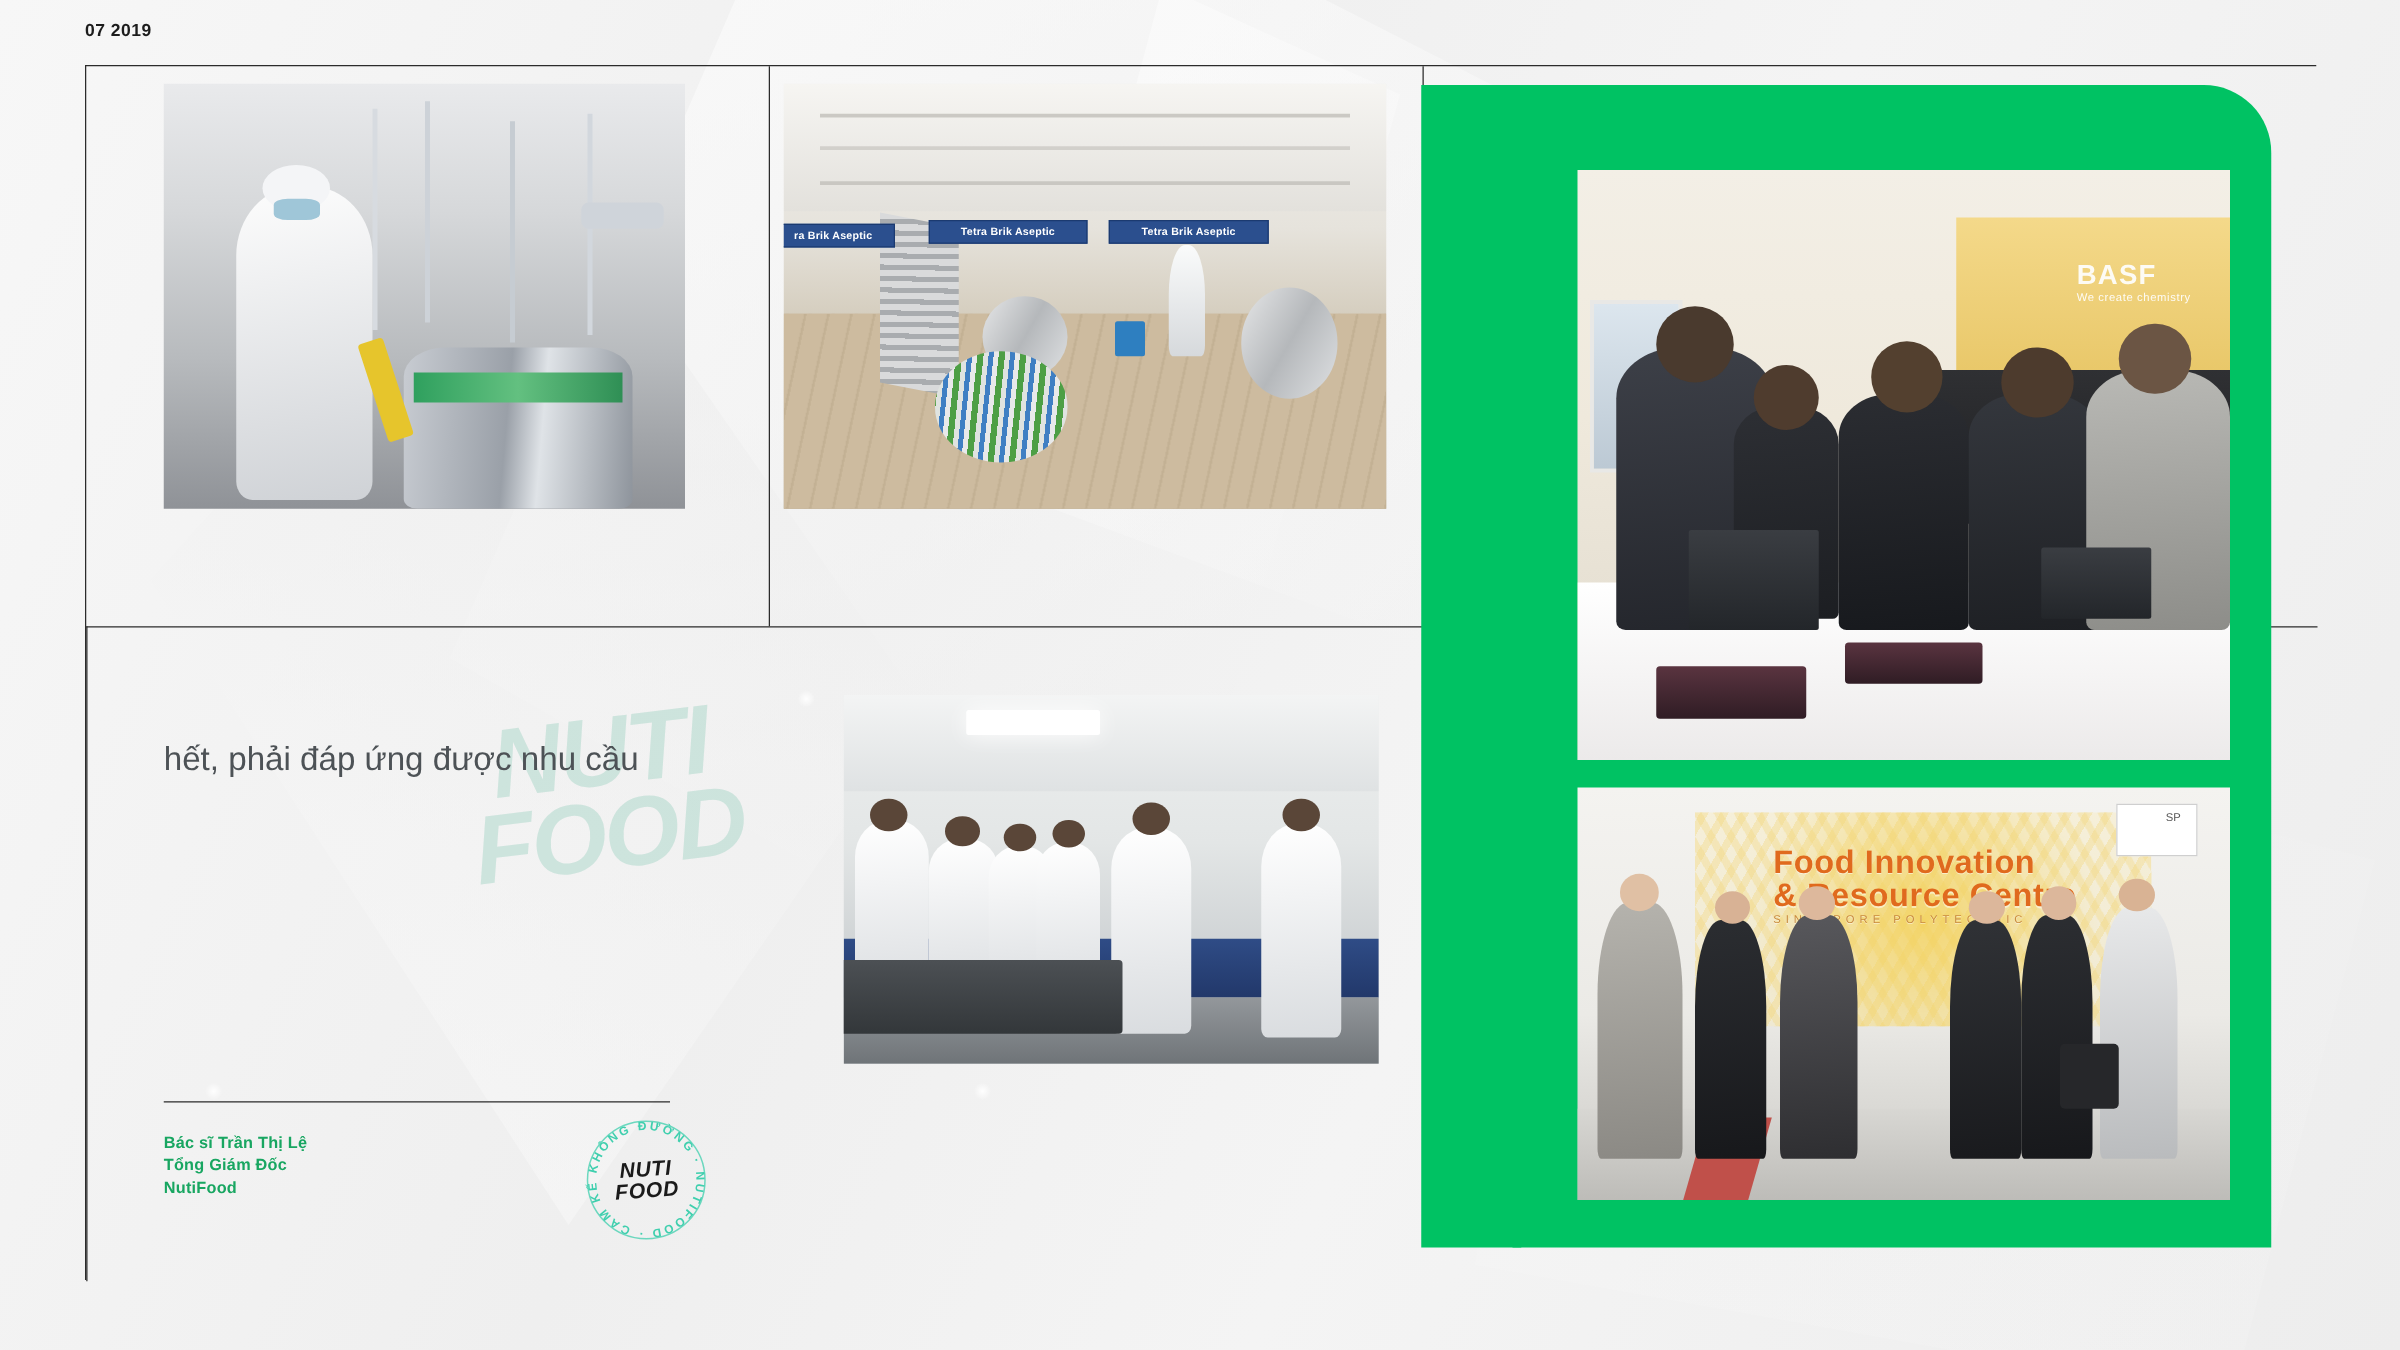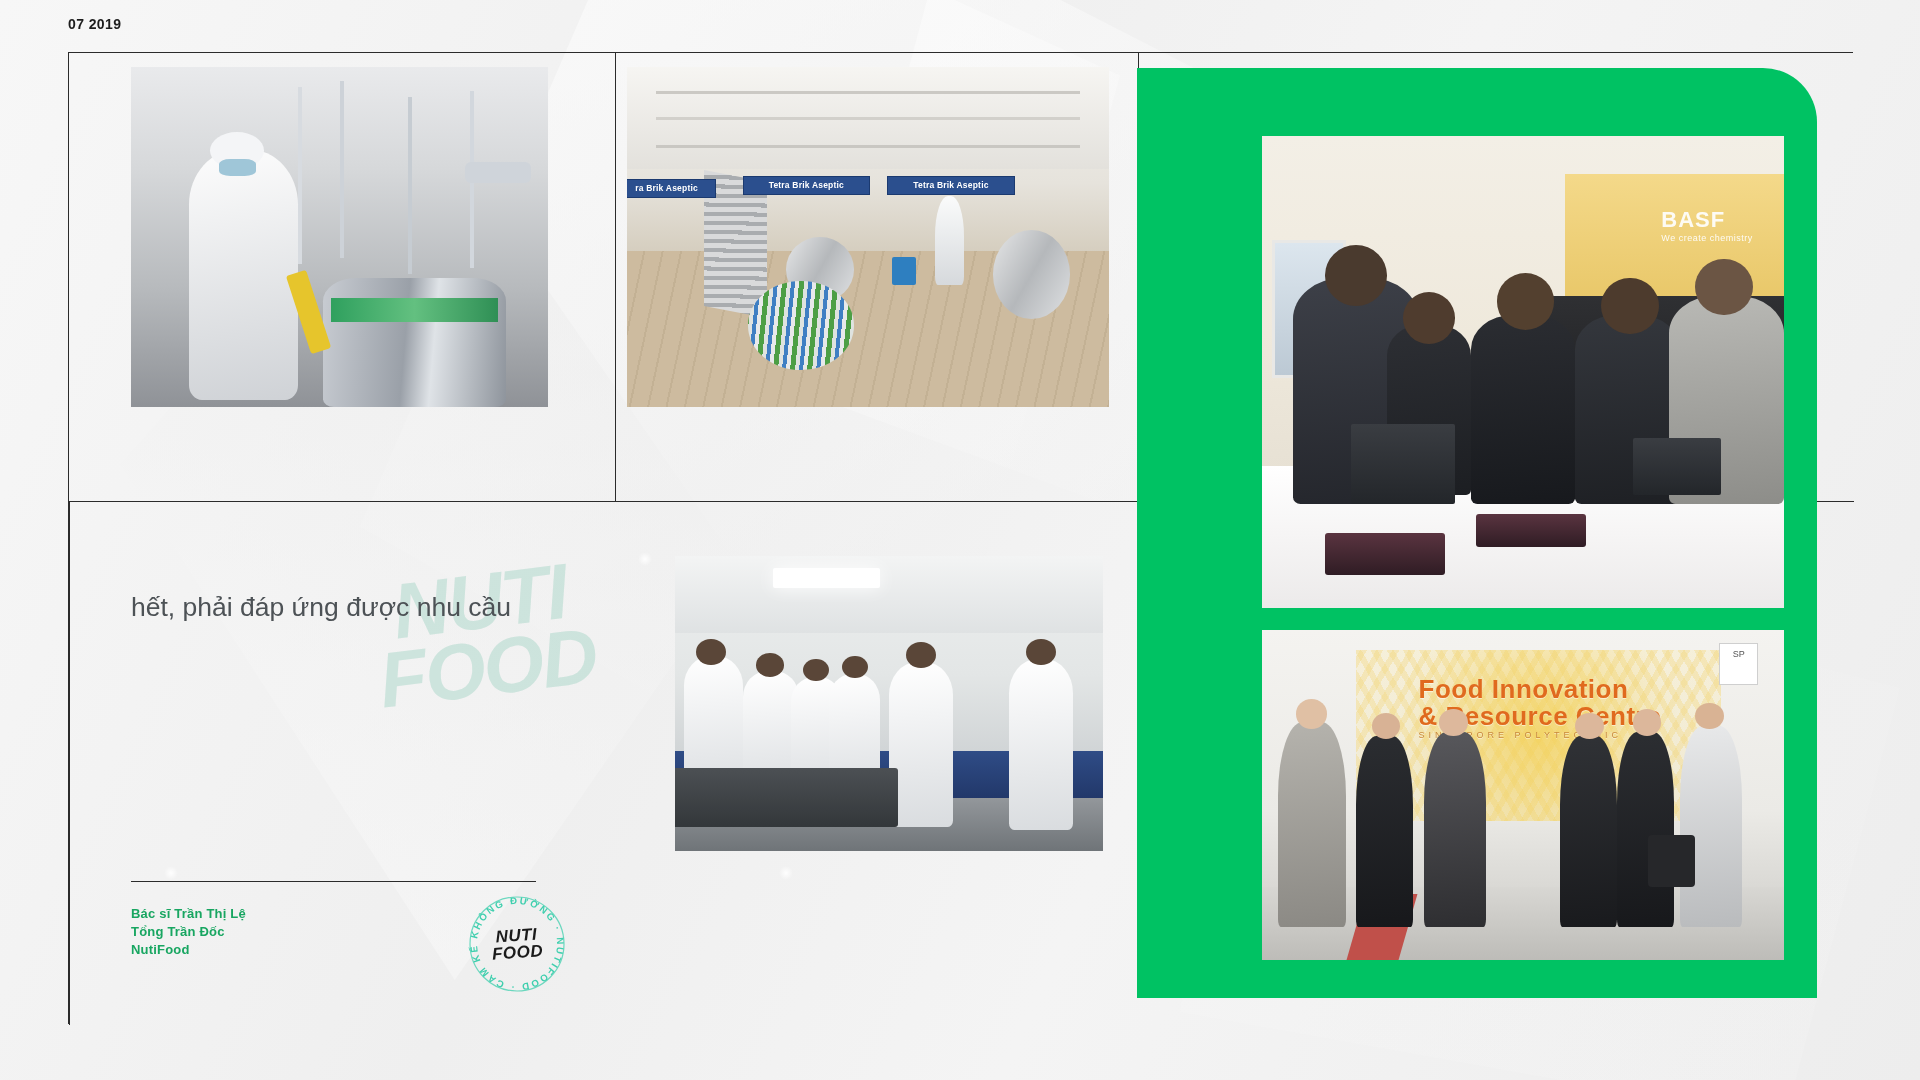--- a/index.html
+++ b/index.html
@@ -334,21 +334,21 @@
     color: #e06a1e; font-weight: bold; line-height: 1.05;
     font-size: 26px; letter-spacing: .5px;
     text-shadow: 0 1px 0 rgba(255,255,255,.5);
   }
   .p5-sign .l2 { font-size: 26px; }
   .p5-sign .l3 { font-size: 9px; letter-spacing: 4px; color: #c98a3c; font-weight: normal; }
   .p5-sp {
     position: absolute; right: 5%; top: 4%;
     width: 7%; height: 12%;
     background: #ffffff; border: 1px solid #cfcfcf;
-    font-size: 9px; color: #555; text-align: center; line-height: 2.4;
+    font-size: 9px; color: #555; text-align: center; line-height: 2.4; padding-left: 26px;
   }
   .p5-floor {
     position: absolute; left:0; bottom:0; width:100%; height:22%;
     background: linear-gradient(180deg,#d8d7d3,#bdbcb8);
   }
   .p5-carpet {
     position: absolute; left: 18%; bottom: 0; width: 10%; height: 20%;
     background: #c0504a; transform: skewX(-16deg);
   }
 
@@ -567,21 +567,21 @@
   </div>
 
   <div class="quote-wrap">
     <div class="quote-line">hết, phải đáp ứng được nhu cầu</div>
   </div>
 
   <div class="sig-rule"></div>
 
   <div class="sig">
     <div>Bác sĩ Trần Thị Lệ</div>
-    <div>Tổng Trần Đốc</div>
+    <div>Tổng Giám Đốc</div>
     <div>NutiFood</div>
   </div>
 
   <div class="stamp">
     <svg width="108" height="108" viewBox="0 0 108 108" aria-hidden="true">
       <defs>
         <path id="ringpath" d="M 54,54 m -40,0 a 40,40 0 1,1 80,0 a 40,40 0 1,1 -80,0"></path>
       </defs>
       <circle cx="54" cy="54" r="47" fill="none" stroke="#3fcfae" stroke-width="1.2" opacity="0.75"></circle>
       <text class="ring-text">

